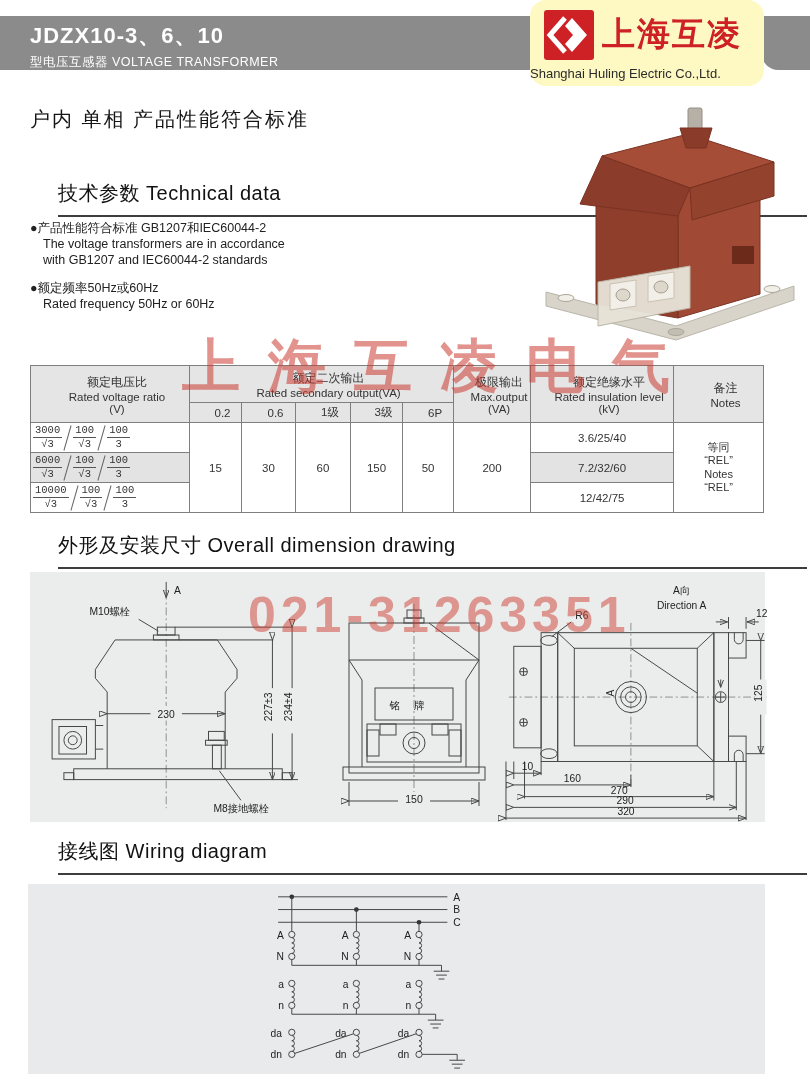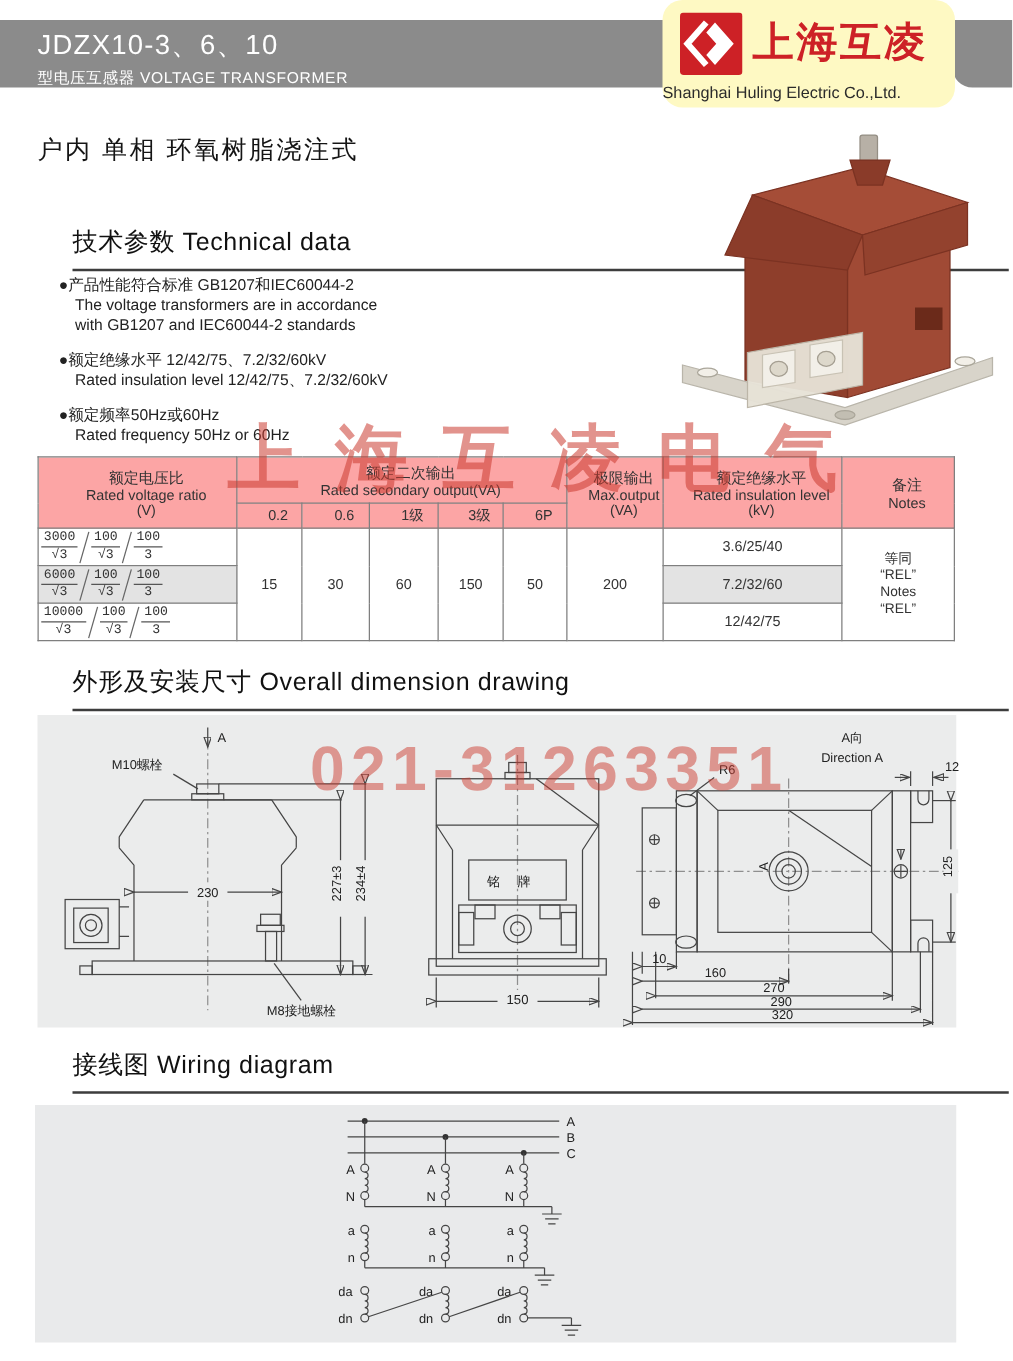--- a/index.html
+++ b/index.html
@@ -4,47 +4,47 @@
 <style>
   html,body{margin:0;padding:0;background:#fff;}
   .page{position:relative;width:810px;height:1089px;background:#fff;overflow:hidden;
         font-family:"Liberation Sans","DejaVu Sans",sans-serif;color:#222;}
   .abs{position:absolute;}
 
   
   .hbar{position:absolute;left:0;top:16px;width:534px;height:54px;background:#8b8b8b;}
   .hbar-tail{position:absolute;left:762px;top:16px;width:48px;height:54px;background:#8b8b8b;border-radius:0 0 0 16px;}
   .htext{position:absolute;left:30px;top:21px;color:#fff;}
-  .hmodel{font-size:22px;font-weight:normal;letter-spacing:1px;}
+  .hmodel{font-size:22px;font-weight:bold;letter-spacing:1px;}
   .hsub{font-size:12.5px;margin-top:3px;letter-spacing:0.5px;}
   .logobox{position:absolute;left:530px;top:0;width:234px;height:86px;background:#fef9c3;border-radius:16px;}
   .logomark{position:absolute;left:14px;top:10px;width:50px;height:50px;}
   .brandcn{position:absolute;left:72px;top:12px;font-size:33px;font-weight:600;color:#cd2126;letter-spacing:2px;}
   .branden{position:absolute;left:0;bottom:5px;width:100%;font-size:13px;color:#2b2b2b;}
 
   
   .intro-cn{position:absolute;left:30px;top:106px;font-size:20px;color:#151515;letter-spacing:2px;}
   .intro-en{position:absolute;left:30px;top:132px;font-size:19px;color:#151515;}
   .h2{font-size:20px;color:#111;font-weight:500;padding-bottom:8px;border-bottom:2px solid #3d3d3d;letter-spacing:0.5px;margin-left:28px;}
   .tech-title{position:absolute;left:30px;top:180px;width:749px;}
   .bullets{position:absolute;left:30px;top:220px;width:480px;font-size:12.5px;line-height:16px;color:#222;}
-  .bullet{margin-bottom:12px;margin-left:17px;}
+  .bullet{margin-bottom:12px;}
   .bullet .en{padding-left:13px;}
 
   
   .wm{position:absolute;color:rgba(203,58,48,0.55);font-weight:bold;pointer-events:none;z-index:6;white-space:nowrap;}
   .wm-table{left:182px;top:328px;font-size:58px;letter-spacing:28px;}
   .wm-phone{left:218px;top:14px;font-size:50px;letter-spacing:5px;color:rgba(205,62,50,0.5);}
   .wm-web{left:256px;top:70px;font-size:38px;letter-spacing:10px;color:rgba(205,62,50,0.33);font-weight:bold;}
 
   
   table.spec{position:absolute;left:30px;top:365px;border-collapse:collapse;table-layout:fixed;width:733px;z-index:2;}
   table.spec th,table.spec td{border:1px solid #7f7f7f;font-weight:normal;text-align:center;vertical-align:middle;
        font-size:11.5px;color:#333;padding:1px 2px;}
-  table.spec th{background:#fca5a5;padding-left:16px;}
+  table.spec th{background:#e5e5e5;padding-left:16px;}
   .hd-cn{font-size:12px;}
   .hd-en{font-size:11.5px;}
   td.shade{background:#e3e3e3;}
   .val{font-size:13px;}
   .ratio-wrap{display:flex;align-items:center;font-family:Liberation Mono, monospace;}
   .fr{display:inline-block;text-align:center;font-size:10.5px;line-height:11px;color:#333;}
   .fr .num{display:block;border-bottom:1px solid #555;padding:0 2px 1px 2px;}
   .fr .den{display:block;padding-top:1px;}
   .fsl{display:inline-block;width:9px;height:26px;position:relative;margin:0 1px;}
   .fsl::before{content:"";position:absolute;left:4px;top:0;height:26px;width:1px;background:#666;transform:rotate(16deg);}
@@ -78,32 +78,28 @@
   <div class="logobox">
     <svg class="logomark" viewBox="0 0 50 50">
       <rect x="0" y="0" width="50" height="50" rx="3" fill="#cd2126"></rect>
       <path d="M21,8 L6,25 L21,42" stroke="#fff" stroke-width="5" fill="none"></path>
       <polygon points="28,8 43,25 28,42 21,34 29,25 21,16" fill="#fff"></polygon>
     </svg>
     <div class="brandcn">上海互凌</div>
     <div class="branden">Shanghai Huling Electric Co.,Ltd.</div>
   </div>
 
-  <div class="intro-cn">户内 单相 环氧树脂浇注式</div>
+  <div class="intro-cn">户内 单相 产品性能符合标准</div>
 
   <div class="tech-title h2">技术参数 Technical data</div>
   <div class="bullets">
     <div class="bullet">
       <div class="cn">●产品性能符合标准 GB1207和IEC60044-2</div>
       <div class="en">The voltage transformers are in accordance</div>
       <div class="en">with GB1207 and IEC60044-2 standards</div>
-    </div>
-    <div class="bullet">
-      <div class="cn">●额定绝缘水平 12/42/75、7.2/32/60kV</div>
-      <div class="en">Rated insulation level 12/42/75、7.2/32/60kV</div>
     </div>
     <div class="bullet">
       <div class="cn">●额定频率50Hz或60Hz</div>
       <div class="en">Rated frequency 50Hz or 60Hz</div>
     </div>
   </div>
 
   <svg class="abs photo" style="left:536px;top:96px;" width="270" height="250" viewBox="0 0 270 250">
     <polygon points="10,196 140,230 258,190 258,204 140,244 10,210" fill="#d8d4ca" stroke="#b9b5aa"></polygon>
     <ellipse cx="30" cy="202" rx="8" ry="3.5" fill="#f2efe8" stroke="#aaa69a"></ellipse>

